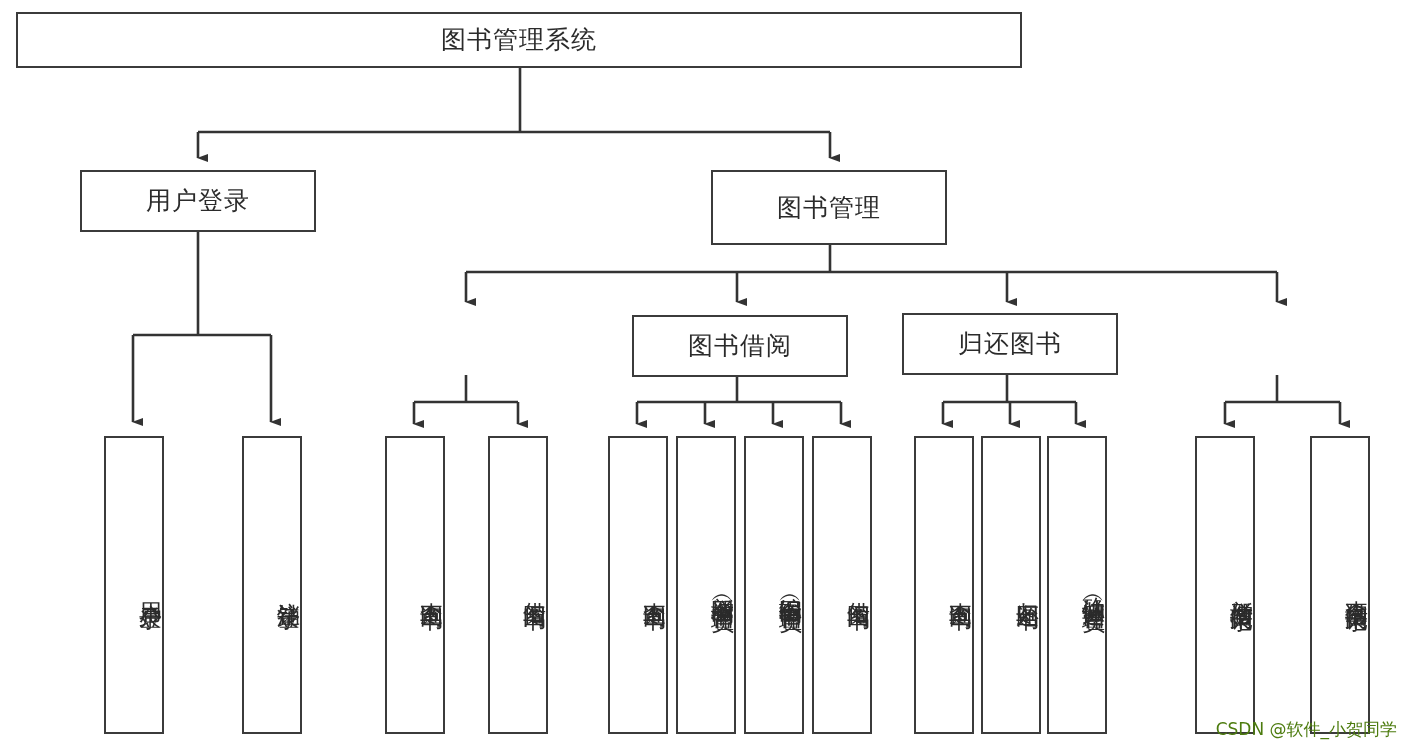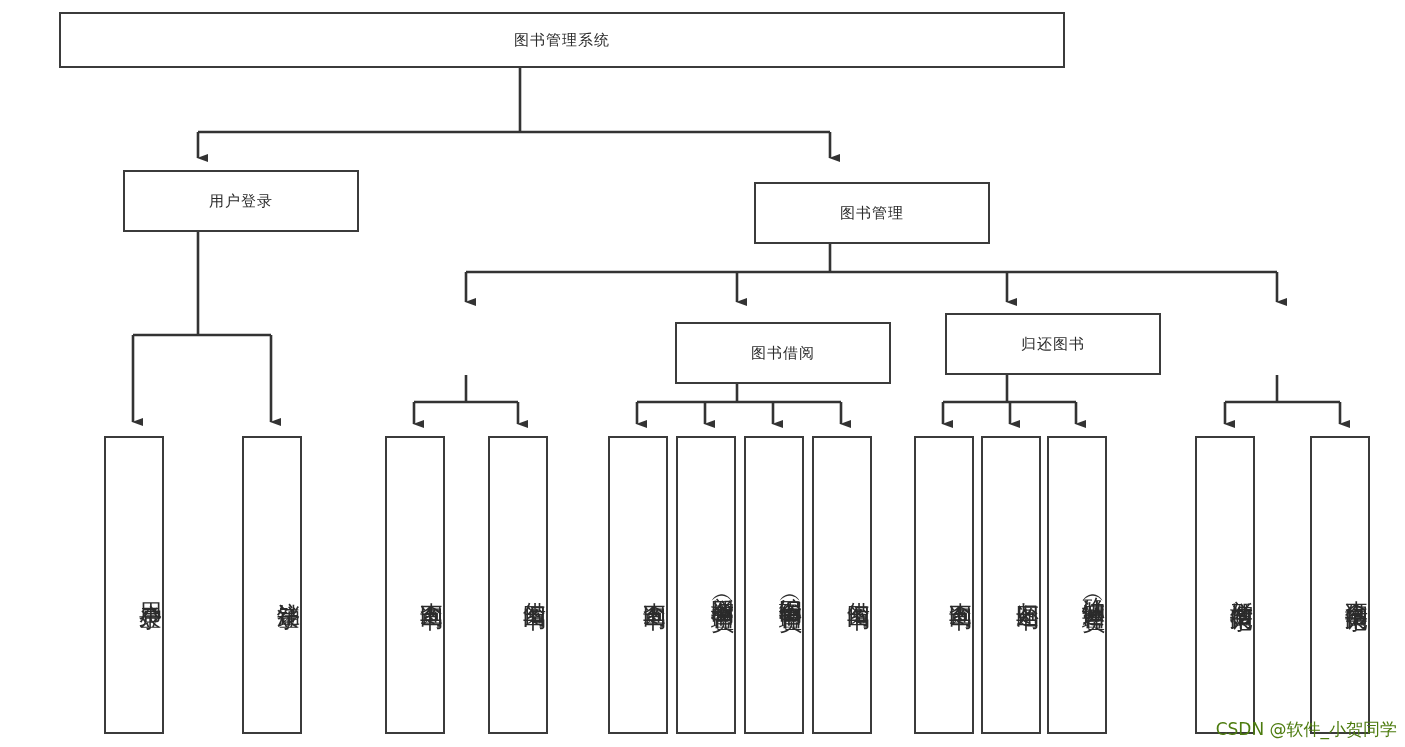--- a/index.html
+++ b/index.html
@@ -28,25 +28,24 @@
     position: absolute;
     box-sizing: border-box;
     border: 2px solid #3b3b3b;
     background: #ffffff;
     display: flex;
     align-items: center;
     justify-content: center;
     color: #2b2b2b;
   }
   .node-h {
-    font-size: 15px;
+    font-size: 25px;
     letter-spacing: 1px;
     line-height: 1.2;
     white-space: nowrap;
-    margin-left: 43px;
   }
   .node-v {
     writing-mode: vertical-rl;
     text-orientation: upright;
     font-size: 23px;
     letter-spacing: 2px;
     line-height: 1;
     align-items: flex-start;
     justify-content: center;
     padding-top: 6px;
@@ -123,25 +122,25 @@
     </g>
   </svg>
 
   <div class="node-box node-h" style="left:16px; top:12px; width:1006px; height:56px;">
     <span>图书管理系统</span>
   </div>
 
   <div class="node-box node-h" style="left:80px; top:170px; width:236px; height:62px;">
     <span>用户登录</span>
   </div>
-  <div class="node-box node-h" style="left:711px; top:182px; width:236px; height:62px;font-family:Liberation Serif, serif;">
+  <div class="node-box node-h" style="left:711px; top:170px; width:236px; height:75px;font-family:Liberation Serif, serif;">
     <span>图书管理</span>
   </div>
 
-  <div class="node-box node-h" style="left:632px; top:322px; width:216px; height:62px;">
+  <div class="node-box node-h" style="left:632px; top:315px; width:216px; height:62px;">
     <span>图书借阅</span>
   </div>
   <div class="node-box node-h" style="left:902px; top:313px; width:216px; height:62px;">
     <span>归还图书</span>
   </div>
 
   <div class="node-box node-v" style="left:104px; top:436px; width:60px; height:298px;">
     <span>用户登录</span>
   </div>
   <div class="node-box node-v" style="left:242px; top:436px; width:60px; height:298px;">

